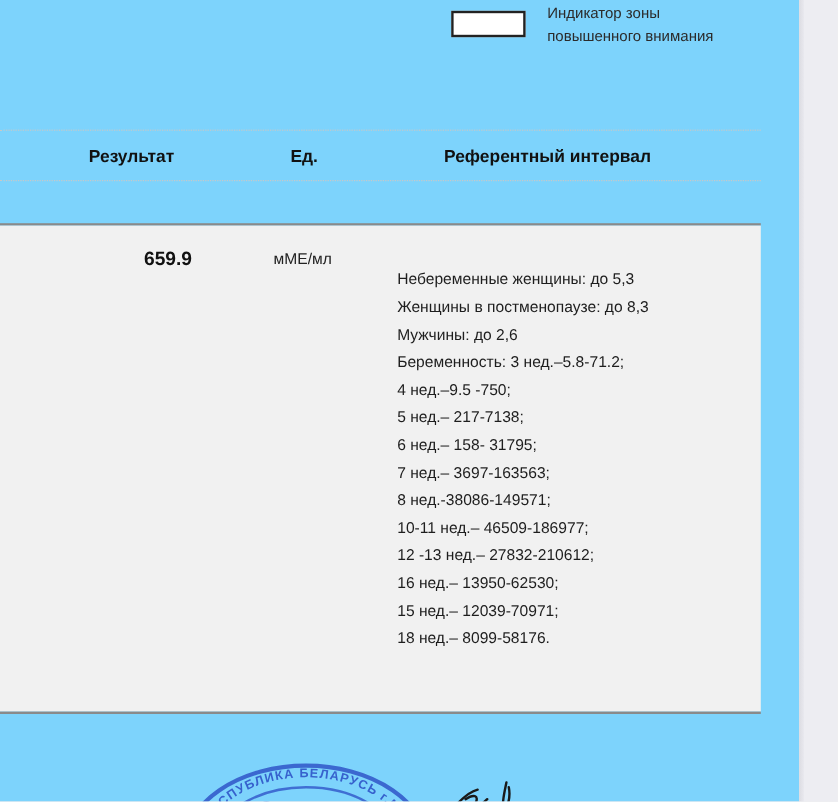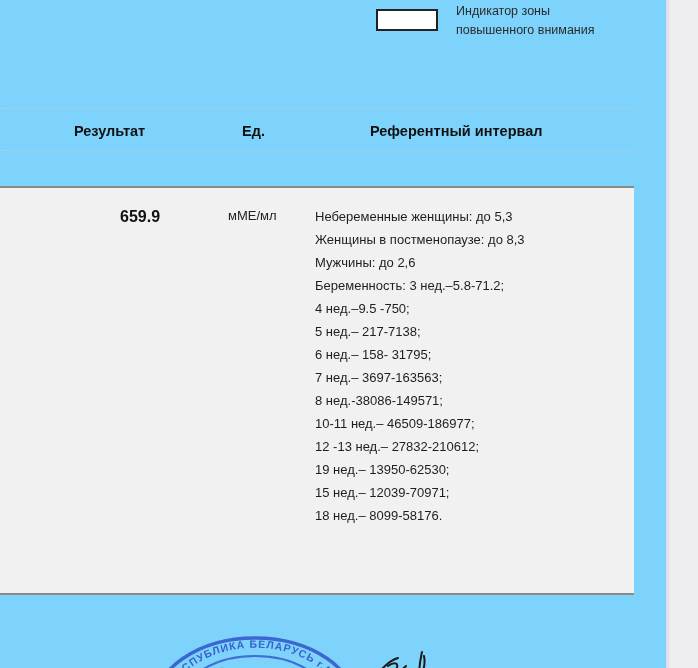--- a/index.html
+++ b/index.html
@@ -118,21 +118,21 @@
       position: absolute;
       left: 228px;
       top: 208px;
       font-size: 13px;
       color: #222;
     }
     .ref-list {
       position: absolute;
       left: 315px;
       top: 205px;
-      margin: 0;
+      margin: 16px;
       padding: 0;
       list-style: none;
       font-size: 13px;
       line-height: 23px;
       color: #1e1e1e;
       white-space: nowrap;
     }
 
     
     .stamp {
@@ -180,21 +180,21 @@
     <li>Женщины в постменопаузе: до 8,3</li>
     <li>Мужчины: до 2,6</li>
     <li>Беременность: 3 нед.–5.8-71.2;</li>
     <li>4 нед.–9.5 -750;</li>
     <li>5 нед.– 217-7138;</li>
     <li>6 нед.– 158- 31795;</li>
     <li>7 нед.– 3697-163563;</li>
     <li>8 нед.-38086-149571;</li>
     <li>10-11 нед.– 46509-186977;</li>
     <li>12 -13 нед.– 27832-210612;</li>
-    <li>19 нед.– 13950-62530;</li>
+    <li>16 нед.– 13950-62530;</li>
     <li>15 нед.– 12039-70971;</li>
     <li>18 нед.– 8099-58176.</li>
   </ul>
 
   <div class="row-bottom-line"></div>
 
   <svg class="stamp" viewBox="0 0 210 100">
     <defs>
       <path id="stampArc" d="M 22 62 A 86 60 0 0 1 188 62"></path>
     </defs>

